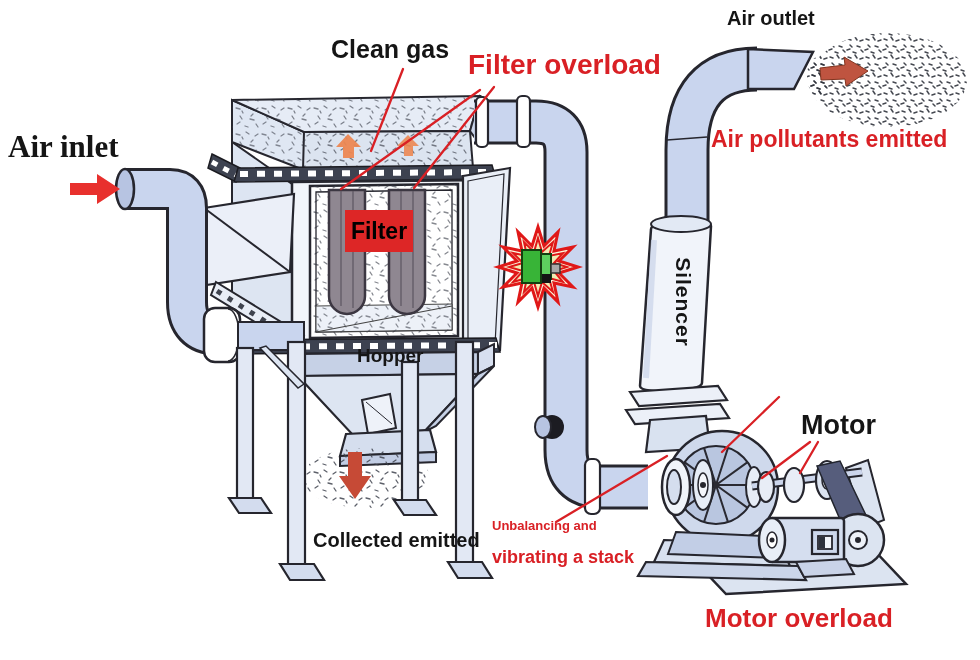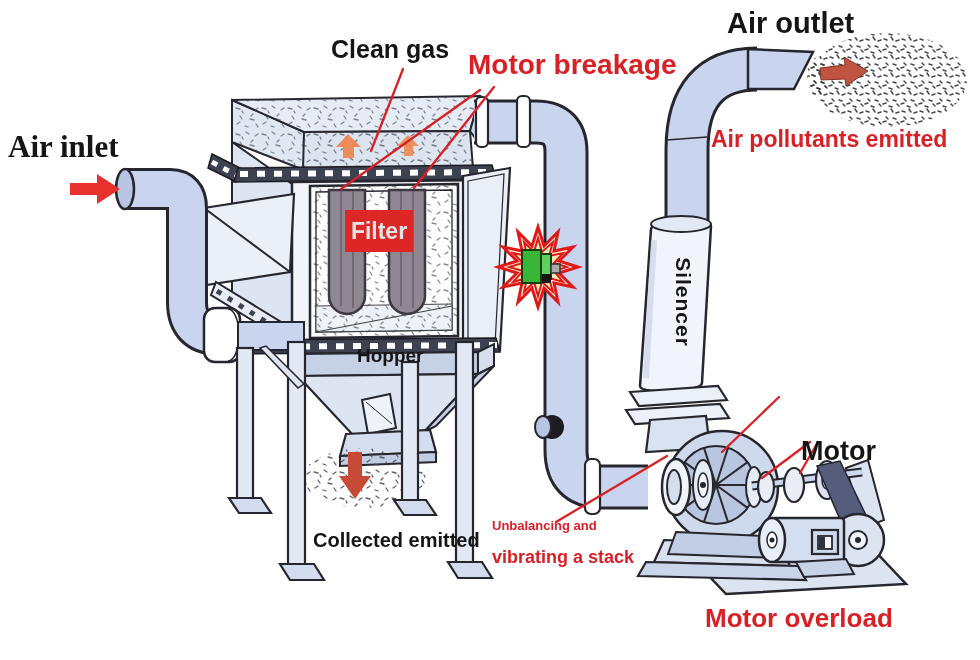--- a/index.html
+++ b/index.html
@@ -3,34 +3,34 @@
 <meta charset="utf-8">
 <style>
   html,body{margin:0;padding:0;background:#fff;}
   .stage{position:relative;width:980px;height:660px;background:#fff;overflow:hidden;
          font-family:"Liberation Sans",sans-serif;}
   .stage svg{position:absolute;left:0;top:0;z-index:1;}
   .lbl{position:absolute;z-index:3;white-space:nowrap;font-weight:700;
        color:var(--ink,#151515);line-height:1.05;}
   .lbl.red{color:var(--red,#d92025);}
   .badge{position:absolute;z-index:3;left:345px;top:210px;width:68px;height:42px;
-         background:var(--badge,#dd2626);color:#e5e5e5;font-weight:700;font-size:23px;
+         background:var(--badge,#dd2626);color:#000000;font-weight:700;font-size:23px;
          display:flex;align-items:center;justify-content:center;}
   .vertical{transform:translate(-50%,-50%) rotate(90deg);transform-origin:center;}
   
   #l-air-inlet{left:8px;top:131px;font-size:31px;font-family:Liberation Serif, serif;}
   #l-clean-gas{left:331px;top:36px;font-size:25px;}
   #l-filter-breakage{left:468px;top:50px;font-size:28px;}
-  #l-air-outlet{left:727px;top:8px;font-size:29px;}
+  #l-air-outlet{left:727px;top:8px;font-size:20px;}
   #l-air-pollutants{left:711px;top:127px;font-size:23px;}
   #l-silencer{left:683px;top:302px;font-size:21px;letter-spacing:1px;}
   #l-hopper{left:357px;top:346px;font-size:19px;}
   #l-collected{left:313px;top:530px;font-size:20px;}
   #l-impeller{left:746px;top:363px;font-size:27px;}
-  #l-motor{left:801px;top:411px;font-size:27px;margin-top:26px;}
+  #l-motor{left:801px;top:411px;font-size:27px;}
   #l-unbal1{left:492px;top:519px;font-size:13px;}
   #l-unbal2{left:492px;top:548px;font-size:18px;}
   #l-motor-overload{left:705px;top:605px;font-size:26px;}
 </style>
 </head>
 <body>
 
 <div class="stage">
 
 <svg width="980" height="660" viewBox="0 0 980 660">
@@ -268,21 +268,21 @@
     <line x1="494" y1="87" x2="414" y2="188"></line>
     <line x1="779" y1="397" x2="722" y2="452"></line>
     <line x1="810" y1="442" x2="762" y2="478"></line>
     <line x1="818" y1="442" x2="800" y2="473"></line>
     <line x1="556" y1="522" x2="667" y2="456"></line>
   </g>
 </svg>
 
 <div class="lbl" id="l-air-inlet">Air inlet</div>
 <div class="lbl" id="l-clean-gas">Clean gas</div>
-<div class="lbl red" id="l-filter-breakage">Motor breakage</div>
+<div class="lbl red" id="l-filter-breakage">Filter overload</div>
 <div class="lbl" id="l-air-outlet">Air outlet</div>
 <div class="lbl red" id="l-air-pollutants">Air pollutants emitted</div>
 <div class="badge">Filter</div>
 <div class="lbl vertical" id="l-silencer">Silencer</div>
 <div class="lbl" id="l-hopper">Hopper</div>
 <div class="lbl" id="l-collected">Collected emitted</div>
 <div class="lbl" id="l-motor">Motor</div>
 <div class="lbl red" id="l-unbal1">Unbalancing and</div>
 <div class="lbl red" id="l-unbal2">vibrating a stack</div>
 <div class="lbl red" id="l-motor-overload">Motor overload</div>

